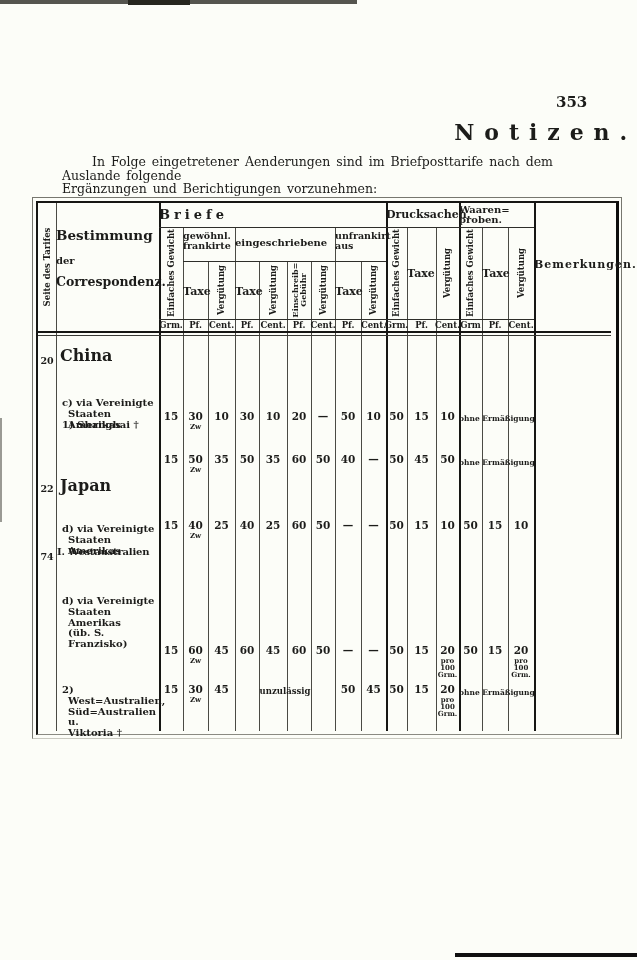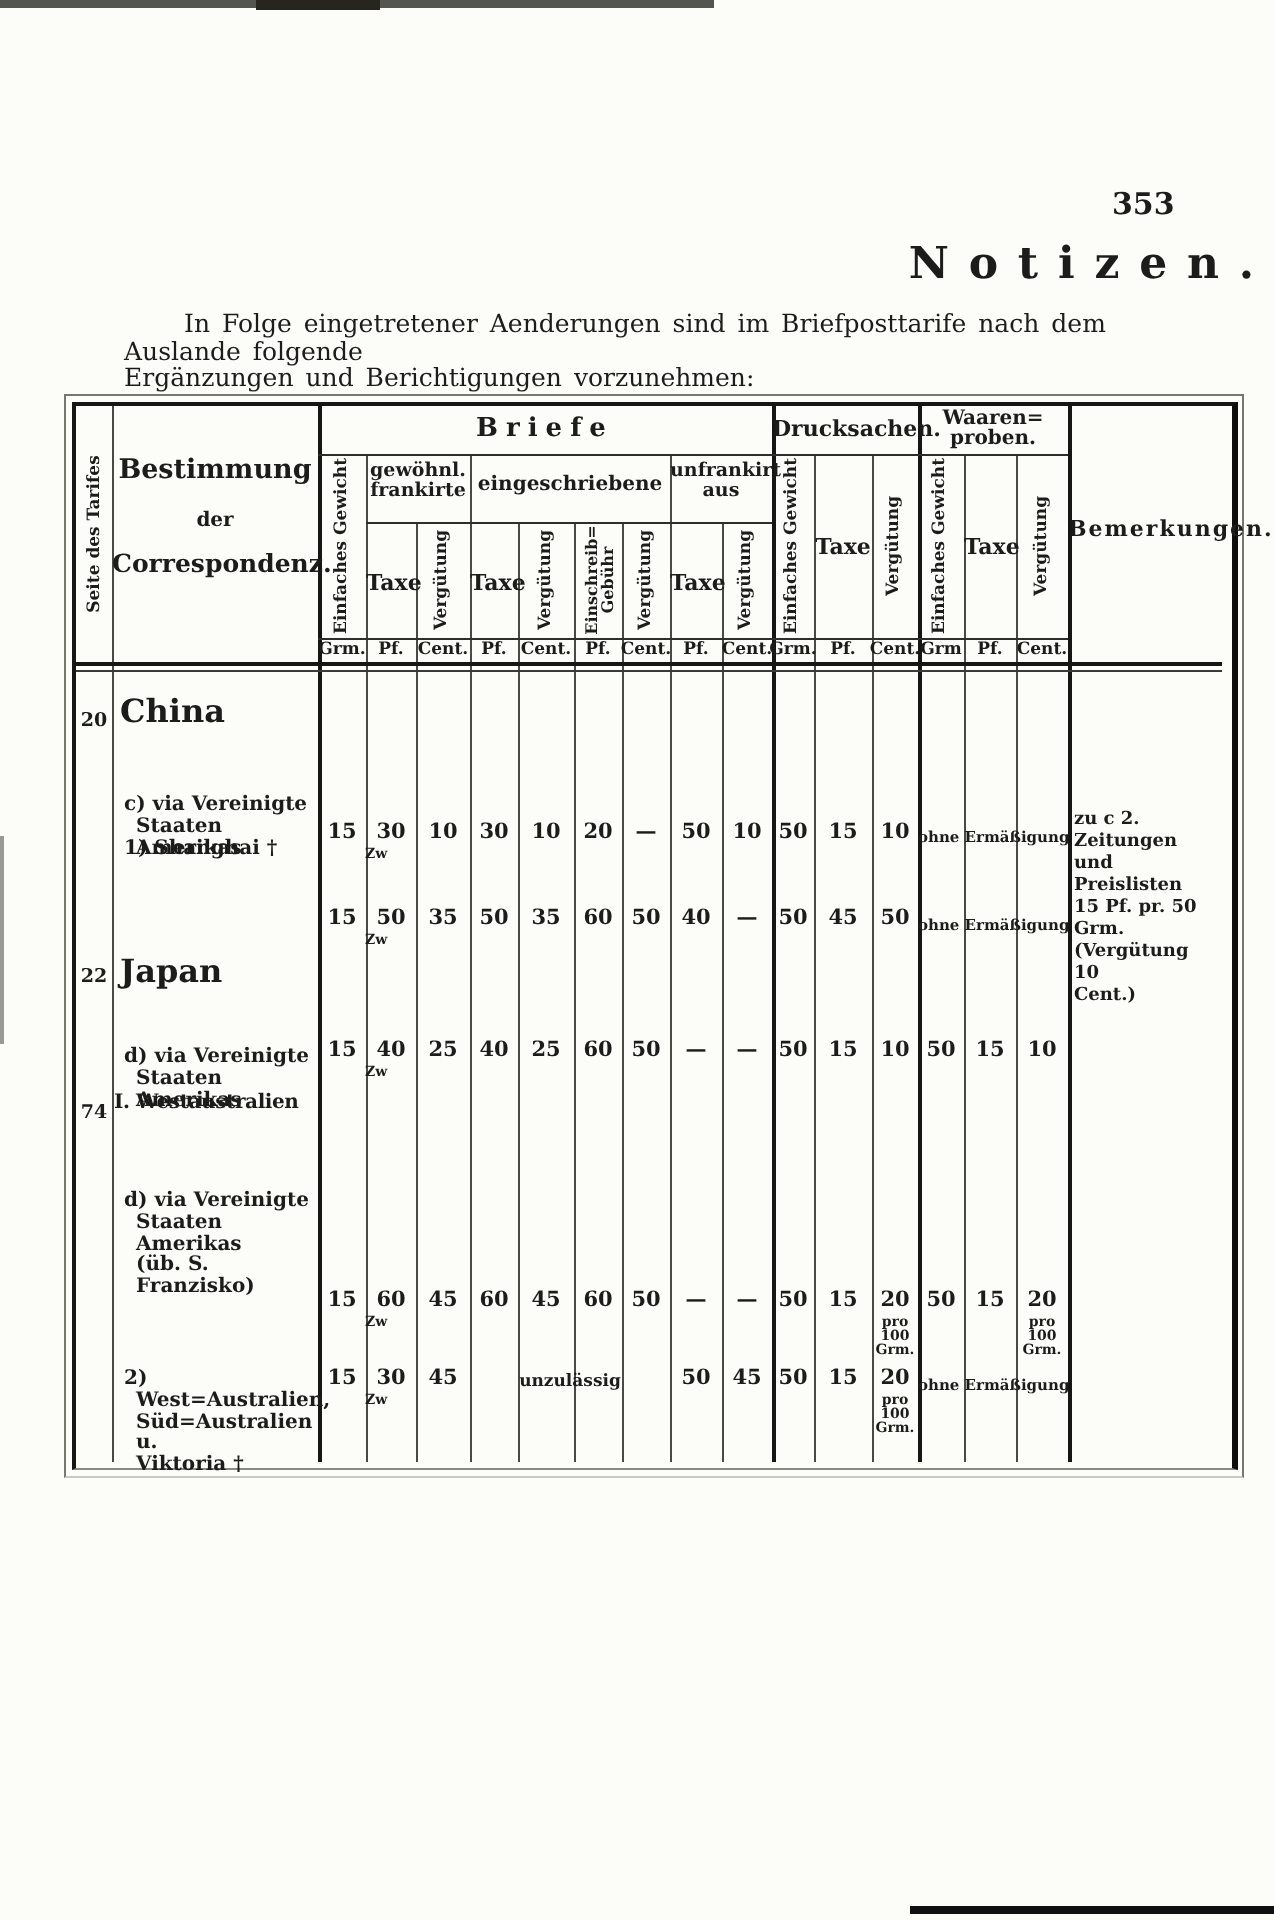--- a/index.html
+++ b/index.html
@@ -19,32 +19,32 @@
   
   .frame{left:32px;top:197px;width:588px;height:540px;border:1px solid #77776f;border-bottom-color:#c9c9c0;}
   .inner{position:absolute;left:3px;top:3px;width:578px;height:531px;border:2px solid #161614;
          border-right:3px solid #0d0d0c;border-bottom:1px solid #8a8a82;}
   .content{position:absolute;left:0;top:0;width:573px;height:528px;}
   
   .vl{position:absolute;width:1px;background:#4a4a44;}
   .vlt{position:absolute;width:2px;background:#161614;top:0;bottom:0;}
   .hl{position:absolute;height:1px;background:#2e2e2a;}
   
-  .hcell{position:absolute;text-align:center;font-weight:bold;}
+  .hcell{position:absolute;text-align:left;font-weight:bold;}
   .rot{position:absolute;display:flex;align-items:center;justify-content:center;}
   .rot > span{transform:rotate(-90deg);white-space:pre;font-weight:bold;text-align:center;}
   .units{font-size:8.5px;font-weight:bold;text-align:center;position:absolute;top:117px;width:26px;margin-left:-13px;}
   
   .seitenum{position:absolute;left:0;width:18px;text-align:center;font-size:9.5px;font-weight:bold;}
   .sec-title{position:absolute;left:22px;font-weight:bold;font-size:16px;}
   .sec-title-sm{position:absolute;left:19px;font-weight:bold;font-size:10px;letter-spacing:-0.2px;}
   .route,.rowlabel{position:absolute;left:24px;width:96px;font-size:10px;line-height:10.8px;
        font-weight:bold;white-space:pre-line;text-indent:-6px;padding-left:6px;margin-top:16px;}
   .v{position:absolute;width:26px;margin-left:-13px;text-align:center;font-size:10.5px;font-weight:bold;line-height:11px;}
-  .zw{position:absolute;width:26px;margin-left:-13px;text-align:left;font-size:7px;font-weight:bold;line-height:7px;}
+  .zw{position:absolute;width:26px;margin-left:-13px;text-align:center;font-size:7px;font-weight:bold;line-height:7px;}
   .stack{position:absolute;width:26px;margin-left:-13px;text-align:center;font-size:7px;font-weight:bold;
          line-height:7.2px;white-space:pre-line;}
   .spanmid{position:absolute;text-align:center;font-weight:bold;white-space:nowrap;}
   .remark{position:absolute;left:499px;width:72px;font-size:9px;line-height:11px;font-weight:bold;white-space:pre-line;}
   
   .x1{left:133px}.x2{left:157.5px}.x3{left:183.5px}.x4{left:209px}.x5{left:235px}
   .x6{left:261px}.x7{left:285px}.x8{left:310px}.x9{left:335.5px}.x10{left:358.5px}
   .x11{left:383.5px}.x12{left:409.5px}.x13{left:432.5px}.x14{left:457px}.x15{left:483px}
   
   .r-sh{top:208px}.r-am{top:251px}.r-jp{top:317px}.r-nsw{top:442px}.r-wa{top:481px}
@@ -191,25 +191,20 @@
    <div class="v x4 r-am">50</div>
    <div class="v x5 r-am">35</div>
    <div class="v x6 r-am">60</div>
    <div class="v x7 r-am">50</div>
    <div class="v x8 r-am">40</div>
    <div class="v x9 r-am">—</div>
    <div class="v x10 r-am">50</div>
    <div class="v x11 r-am">45</div>
    <div class="v x12 r-am">50</div>
    <div class="spanmid" style="left:421px;top:255px;width:75px;font-size:7.5px">ohne Ermäßigung</div>
-   <div class="remark" style="top:202px">zu c 2. Zeitungen
-und Preislisten
-15 Pf. pr. 50 Grm.
-(Vergütung 10
-Cent.)</div>
 
    <div class="seitenum" style="top:280px">22</div>
    <div class="sec-title" style="top:273px">Japan</div>
    <div class="route" style="top:305px">d) via Vereinigte
 Staaten Amerikas</div>
    <div class="v x1 r-jp">15</div>
    <div class="v x2 r-jp">40</div>
    <div class="zw x2" style="top:329px">Zw</div>
    <div class="v x3 r-jp">25</div>
    <div class="v x4 r-jp">40</div>

